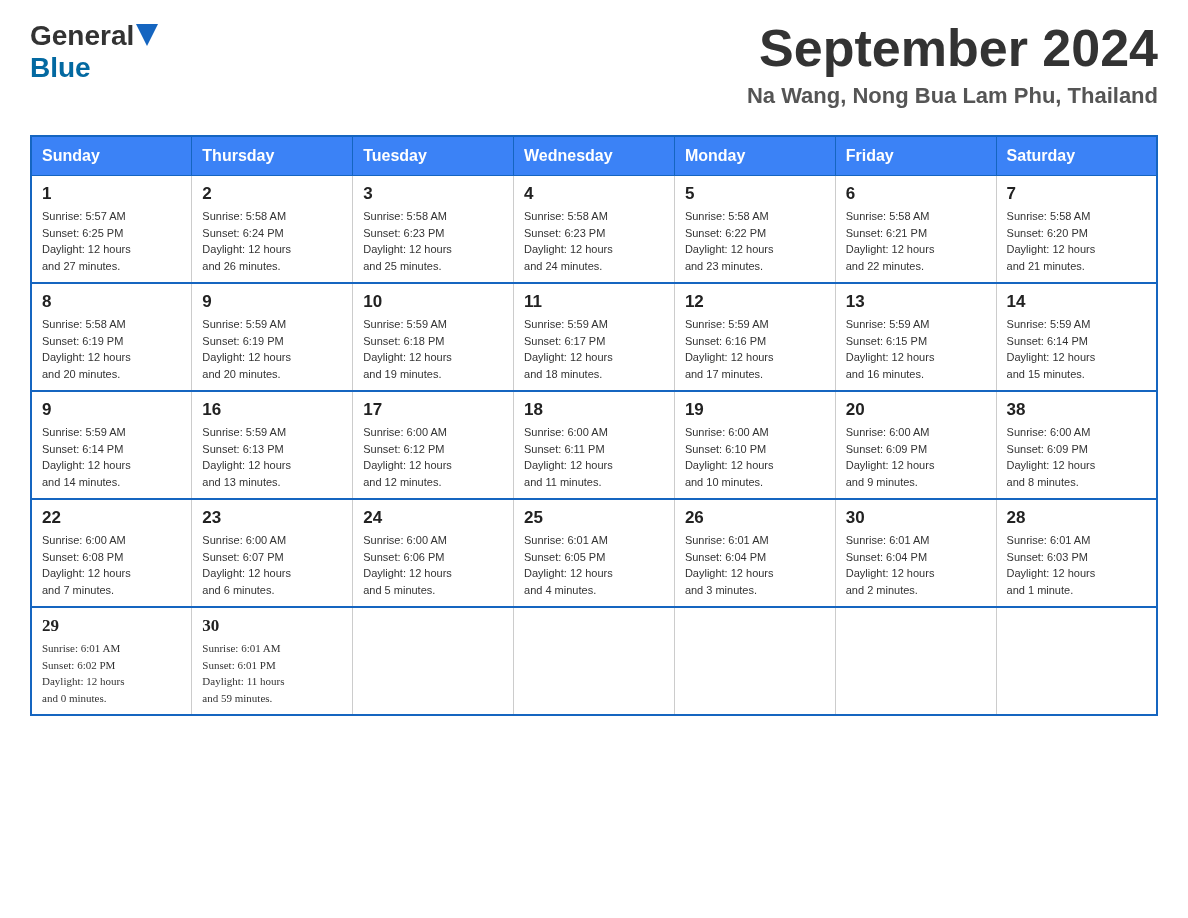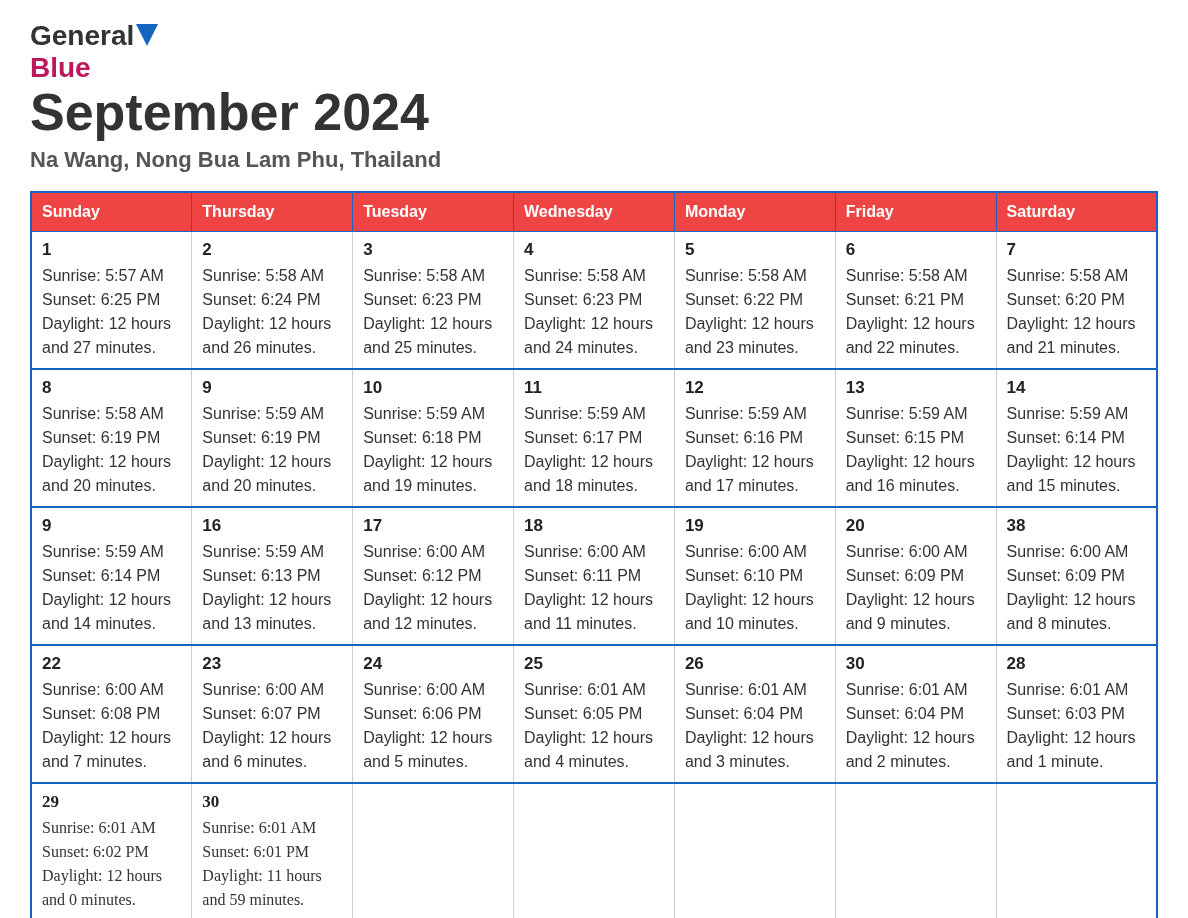--- a/index.html
+++ b/index.html
@@ -8,69 +8,68 @@
       background: #fff;
       color: #333;
       width: 1188px;
       min-height: 918px;
       padding: 20px 30px;
     }
     .header-area {
       display: flex;
       justify-content: space-between;
       align-items: flex-start;
-      margin-bottom: 18px;
-      flex-direction: column;
+      margin-bottom: 26px;
     }
     .logo {
       display: flex;
       align-items: center;
       gap: 0;
     }
     .logo-text-general {
       font-size: 28px;
       font-weight: bold;
       color: #333;
     }
     .logo-text-blue {
       font-size: 28px;
       font-weight: bold;
-      color: #be185d;
+      color: #0369a1;
     }
     .logo-icon-area {
       display: flex;
       flex-direction: column;
       align-items: flex-start;
     }
     .logo-top-row {
       display: flex;
       align-items: center;
     }
     .title-area {
-      text-align: left;
+      text-align: right;
     }
     .page-title {
       font-size: 52px;
       font-weight: bold;
       color: #333;
       line-height: 1.1;
     }
     .page-subtitle {
       font-size: 22px;
       color: #555;
       margin-top: 6px;
       font-weight: bold;
     }
     .calendar-table {
       width: 100%;
       border-collapse: collapse;
       border: 2px solid #1565c0;
     }
     .calendar-table th {
-      background-color: #ef4444;
+      background-color: #3b82f6;
       color: #fff;
       font-size: 16px;
       font-weight: bold;
       padding: 10px 10px;
       text-align: left;
       border: 1px solid #1565c0;
     }
     .calendar-table td {
       vertical-align: top;
       padding: 8px 10px;
@@ -85,21 +84,21 @@
       font-family: Liberation Serif, serif;
     }
     .day-number {
       font-size: 17px;
       font-weight: bold;
       color: #222;
       display: block;
       margin-bottom: 4px;
     }
     .day-info {
-      font-size: 16px;
+      font-size: 11px;
       color: #333;
       line-height: 1.5;
     }
     .empty-cell {
       background: #fff;
     }
   </style>
 </head>
 <body>
 

